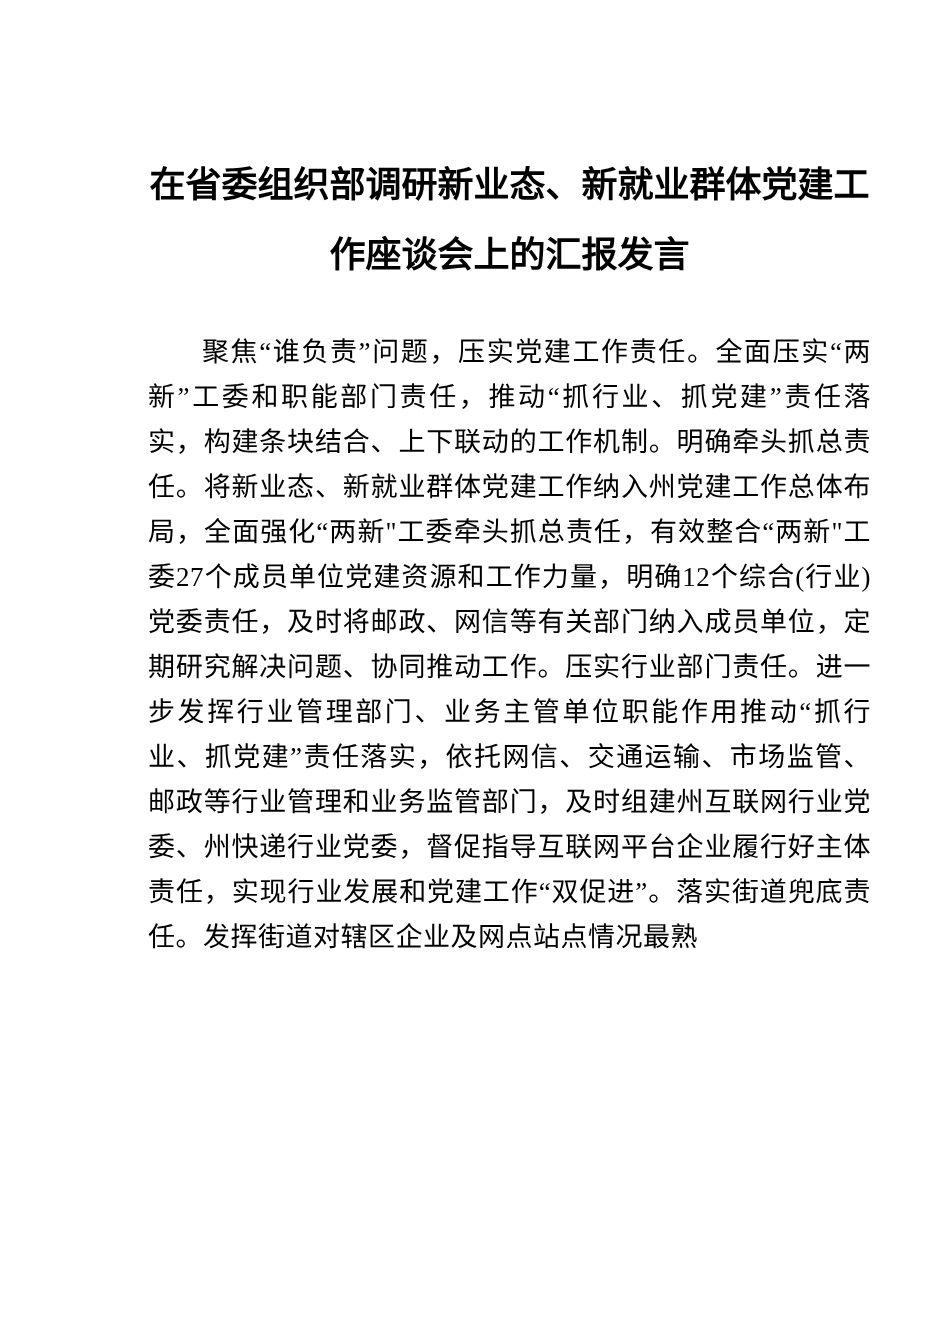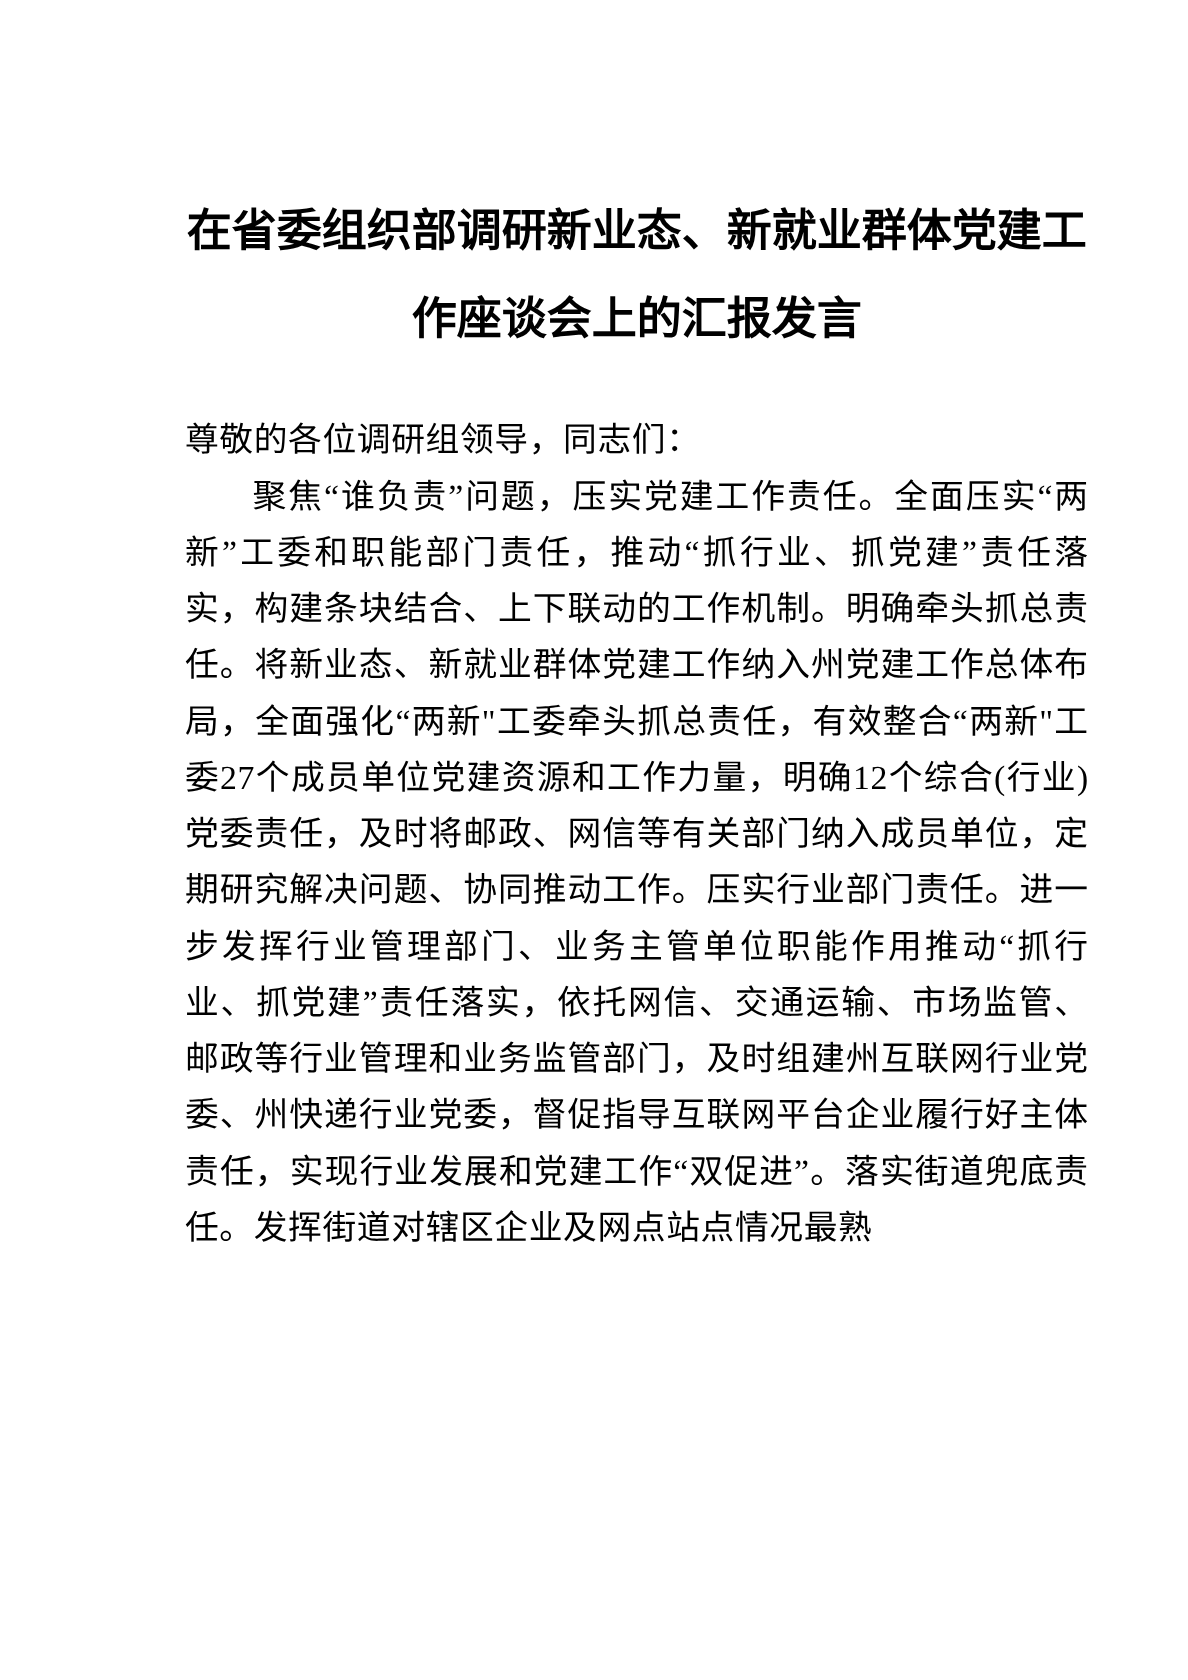--- a/index.html
+++ b/index.html
@@ -47,18 +47,17 @@
     font-weight: 400;
   }
 </style>
 </head>
 <body>
 
 <div class="page">
   <h1 class="doc-title">在省委组织部调研新业态、新就业群体党建工作座谈会上的汇报发言</h1>
 
   <div class="body-text">
-    <p class="salutation">尊敬的各位调研组领导，同志们：</p>
 
 
     <p class="indented"><span class="bold-lead">聚焦“谁负责”问题，压实党建工作责任。</span><span>全面压实“两新”工委和职能部门责任，推动“抓行业、抓党建”责任落实，构建条块结合、上下联动的工作机制。明确牵头抓总责任。将新业态、新就业群体党建工作纳入州党建工作总体布局，全面强化“两新"工委牵头抓总责任，有效整合“两新"工委27个成员单位党建资源和工作力量，明确12个综合(行业)党委责任，及时将邮政、网信等有关部门纳入成员单位，定期研究解决问题、协同推动工作。压实行业部门责任。进一步发挥行业管理部门、业务主管单位职能作用推动“抓行业、抓党建”责任落实，依托网信、交通运输、市场监管、邮政等行业管理和业务监管部门，及时组建州互联网行业党委、州快递行业党委，督促指导互联网平台企业履行好主体责任，实现行业发展和党建工作“双促进”。落实街道兜底责任。发挥街道对辖区企业及网点站点情况最熟</span></p>
   </div>
 </div>
 
 </body></html>

